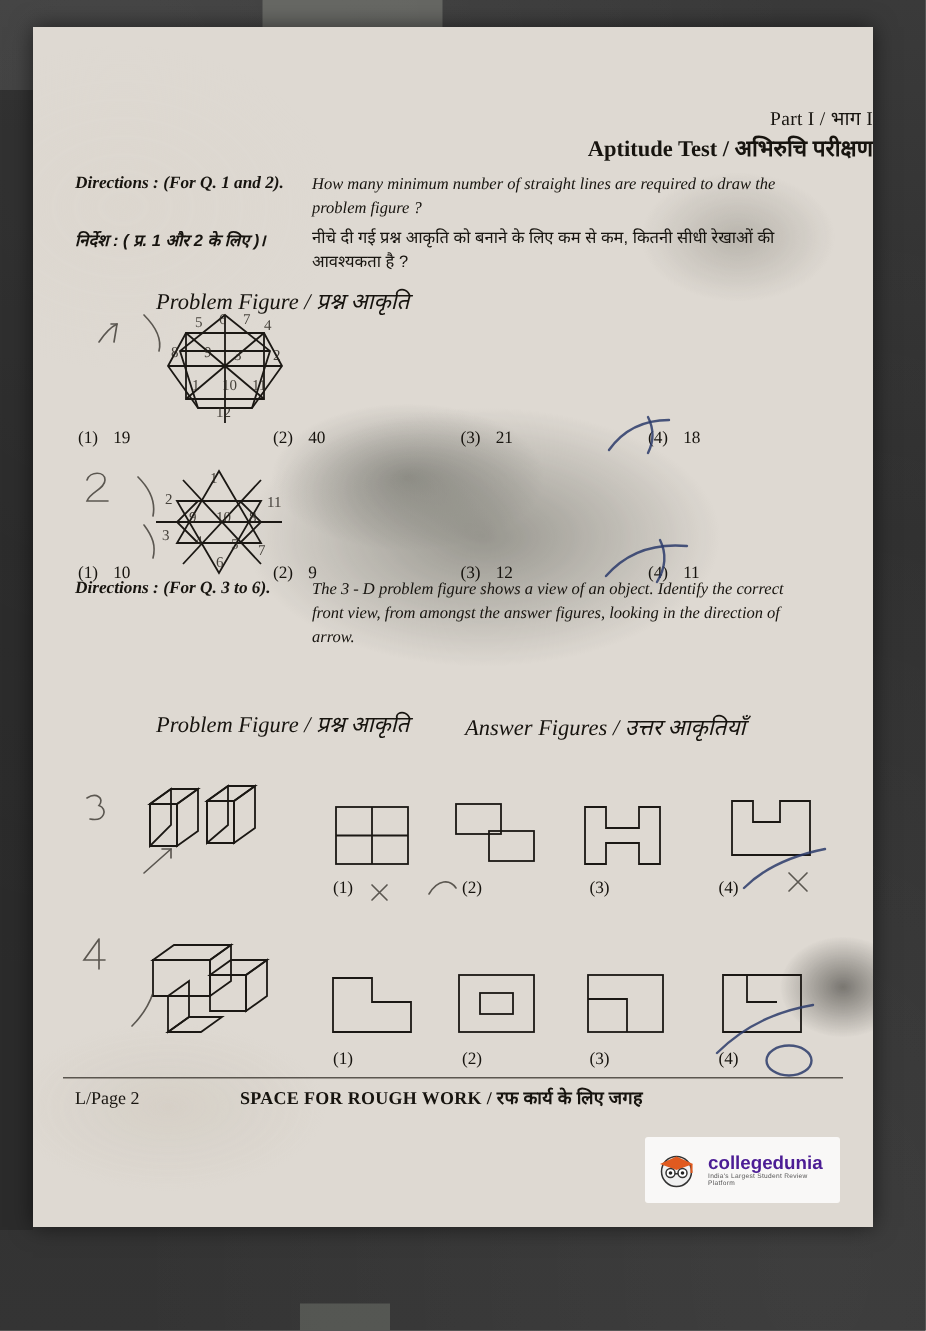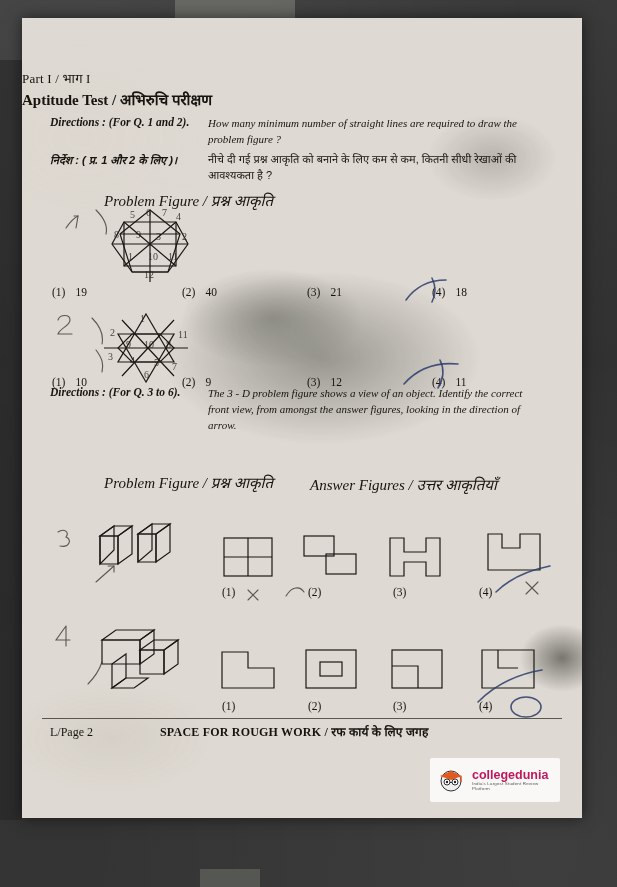--- a/index.html
+++ b/index.html
@@ -84,21 +84,21 @@
     mix-blend-mode: multiply;
     opacity: .9;
   }
   .paper-inner {
     position: absolute;
     inset: 0;
     padding: 0;
   }
 
   .hdr {
-    text-align: left;
+    text-align: right;
     margin-top: 52px;
     line-height: 1.35;
   }
   .hdr .l1 {
     font-size: 13px;
     letter-spacing: .2px;
   }
   .hdr .l2 {
     font-size: 15px;
     font-weight: 700;
@@ -231,21 +231,21 @@
   }
   .logo-txt {
     display: flex;
     flex-direction: column;
     line-height: 1.05;
   }
   .logo-name {
     font-family: "Liberation Sans", sans-serif;
     font-size: 12.5px;
     font-weight: 700;
-    color: #be185d;
+    color: #4c1d95;
   }
   .logo-tag {
     font-family: "Liberation Sans", sans-serif;
     font-size: 4.4px;
     color: #555;
     letter-spacing: .2px;
   }
 </style>
 </head>
 <body>

